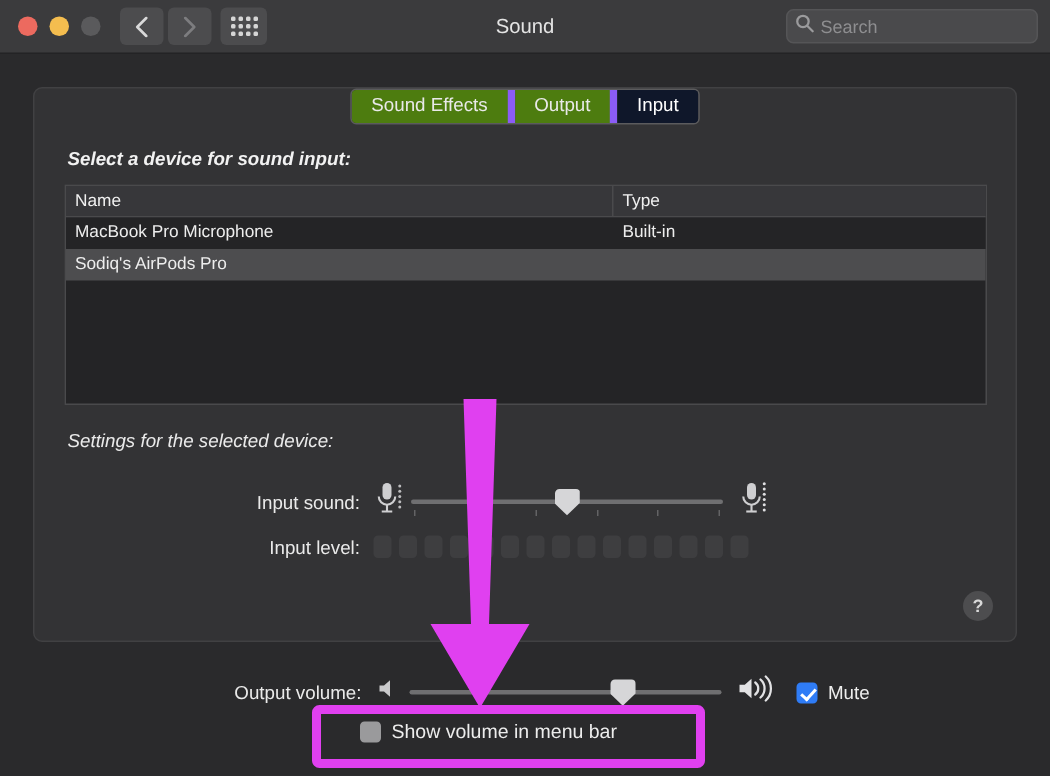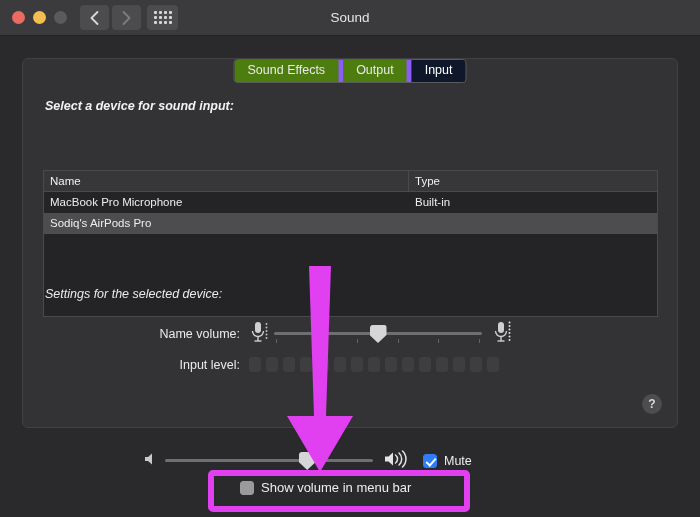--- a/index.html
+++ b/index.html
@@ -167,21 +167,20 @@
   }
 
   
   .device-table {
     position: absolute;
     left: 43px; top: 123px;
     width: 615px; height: 147px;
     background: #242426;
     border: 1px solid #4a4a4c;
     box-sizing: border-box;
-    margin-top: 47px;
   }
   .thead {
     display: flex;
     height: 21px;
     background: #37373a;
     border-bottom: 1px solid #4a4a4c;
     box-sizing: border-box;
   }
   .th {
     font-size: 11.5px;
@@ -395,20 +394,29 @@
         <i></i>
       <i></i>
         <i></i>
         <i></i>
         <i></i>
     </span>
   </div>
 
   <div class="win-title">Sound</div>
 
+  <div class="searchbox">
+    <span class="sicon">
+      <svg width="13" height="13" viewBox="0 0 13 13">
+        <circle cx="5.3" cy="5.3" r="3.8" fill="none" stroke="#9b9b9d" stroke-width="1.5"></circle>
+        <line x1="8.3" y1="8.3" x2="11.8" y2="11.8" stroke="#9b9b9d" stroke-width="1.5" stroke-linecap="round"></line>
+      </svg>
+    </span>
+    <input type="text" value="" placeholder="Search" style="">
+  </div>
 </div>
 
 <div class="panel"></div>
 
 <div class="tabs">
   <div class="tab">Sound Effects</div>
   <div class="tab">Output</div>
   <div class="tab active">Input</div>
 </div>
 
@@ -424,21 +432,21 @@
     <div class="td type">Built-in</div>
   </div>
   <div class="trow selected">
     <div class="td name">Sodiq's AirPods Pro</div>
   </div>
 </div>
 
 <div class="section-label" id="settings-label">Settings for the selected device:</div>
 
 <div class="row" id="input-volume-row">
-  <span class="row-label">Name volume:</span>
+  <span class="row-label">Input sound:</span>
 
   <span class="mic-ic">
     <svg width="20" height="24" viewBox="0 0 20 24">
       <rect x="6" y="2" width="6" height="11" rx="3" fill="#cfcfd1"></rect>
       <path d="M3.5 11 a5.5 5.5 0 0 0 11 0" fill="none" stroke="#cfcfd1" stroke-width="1.4"></path>
       <line x1="9" y1="16.5" x2="9" y2="21" stroke="#cfcfd1" stroke-width="1.4"></line>
       <line x1="5.5" y1="21" x2="12.5" y2="21" stroke="#cfcfd1" stroke-width="1.4"></line>
       <circle cx="17.5" cy="4" r="1" fill="#bdbdbf"></circle>
       <circle cx="17.5" cy="7.5" r="1" fill="#bdbdbf"></circle>
       <circle cx="17.5" cy="11" r="1" fill="#bdbdbf"></circle>
@@ -493,20 +501,21 @@
       <i></i>
       <i></i>
       <i></i>
       <i></i>
   </span>
 </div>
 
 <div class="help-btn">?</div>
 
 <div class="row" id="output-volume-row">
+  <span class="row-label">Output volume:</span>
 
   <span class="spk">
     <svg width="16" height="16" viewBox="0 0 16 16">
       <path d="M2 6 h3 L9 2.5 v11 L5 10 H2 z" fill="#c9c9cb"></path>
     </svg>
   </span>
 
   <span class="slider">
     <span class="track"></span>
     <span class="thumb" id="output-volume-thumb" style="left: 133.7px;"></span>

